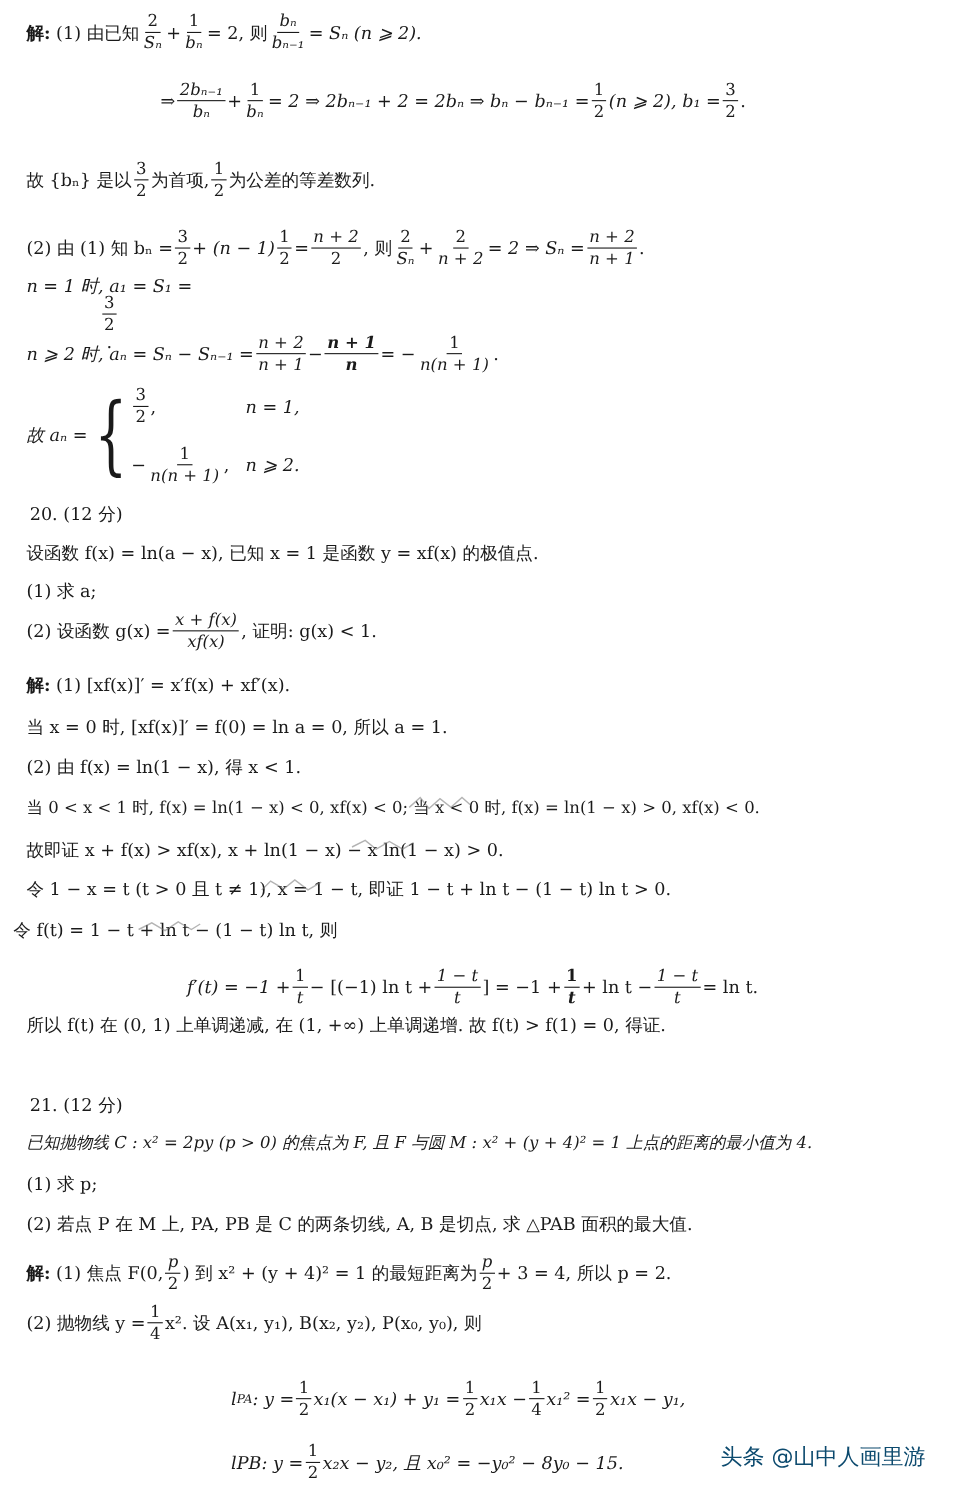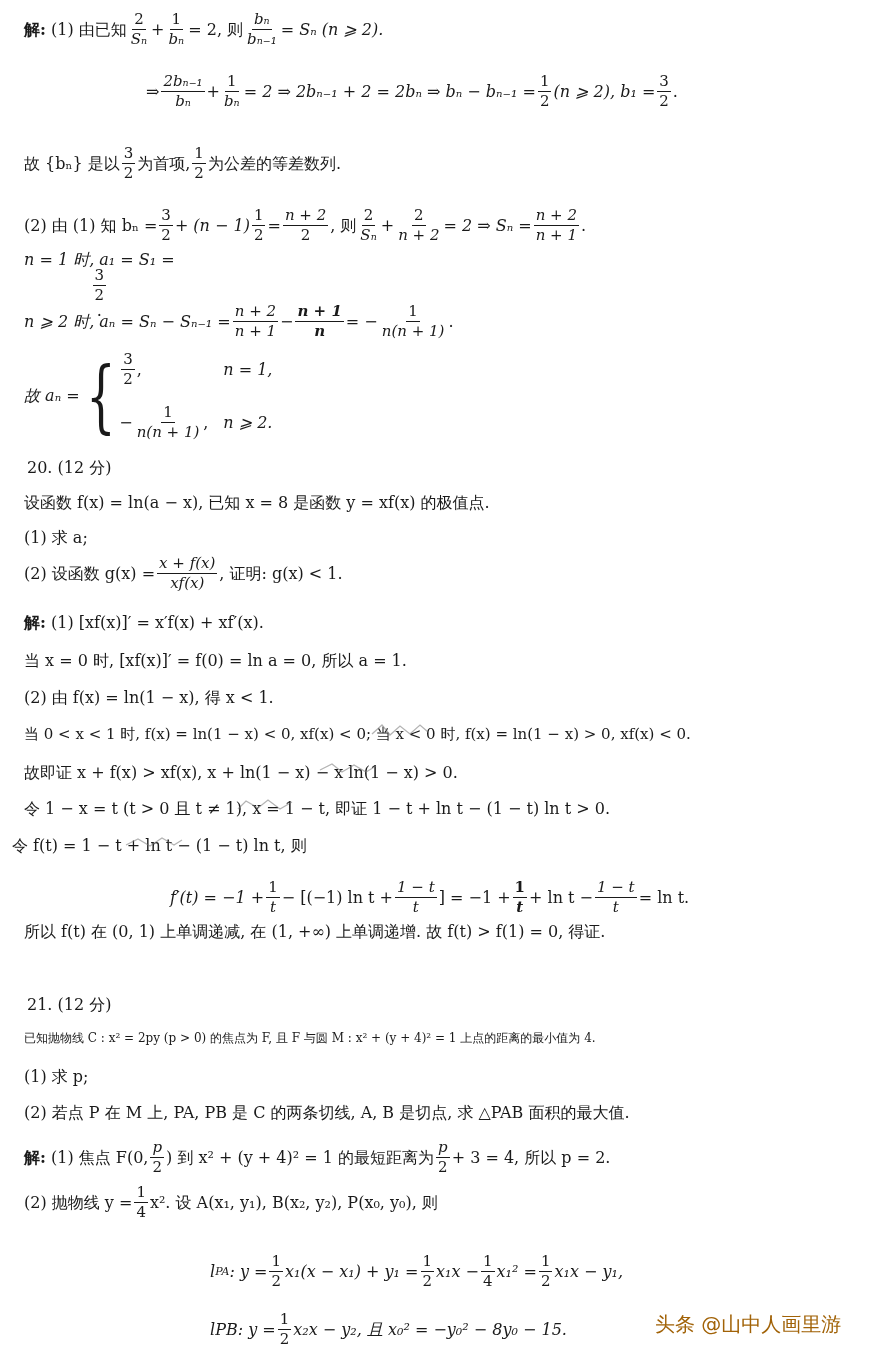--- a/index.html
+++ b/index.html
@@ -10,21 +10,21 @@
   .frac .num { border-bottom: 1px solid #1a1a1a; padding: 0 2px 2px; font-size: 15px; }
   .frac .den { padding: 2px 2px 0; font-size: 15px; }
   .bold { font-weight: bold; }
   .i { font-style: italic; }
   .seg { display: inline-block; }
   .brace { font-size: 78px; font-weight: 100; transform: scaleX(0.6); display: inline-block; margin: 0 -6px 0 -4px; line-height: 1; }
   .cases { display: inline-flex; flex-direction: column; gap: 18px; }
   .case-row { display: flex; align-items: center; }
   .case-val { width: 104px; display: flex; align-items: center; }
   .watermark { position: absolute; left: 655px; top: 1311px; font-family: "DejaVu Sans", "Liberation Sans", sans-serif;
-               font-size: 20px; color: #a16207; letter-spacing: 0px; }
+               font-size: 20px; color: #0c4a6e; letter-spacing: 0px; }
   .smear { position: absolute; width: 60px; height: 16px; opacity: 0.55; }
 </style>
 </head>
 <body>
 
 <div class="line" style="left:24px; top:12px;">
   <span class="seg bold">解:</span>&nbsp;
   <span class="seg">(1) 由已知</span>
   <span class="frac">
       <span class="num">2</span>
@@ -168,21 +168,21 @@
       </span>
       <span class="seg i">n ⩾ 2.</span>
     </span>
   </span>
 </div>
 
 <div class="line" style="left:27px; top:460px;">
   <span class="seg">20. (12 分)</span>
 </div>
 <div class="line" style="left:24px; top:495px;">
-  <span class="seg">设函数 f(x) = ln(a − x), 已知 x = 8 是函数 y = xf(x) 的极值点.</span>
+  <span class="seg">设函数 f(x) = ln(a − x), 已知 x = 1 是函数 y = xf(x) 的极值点.</span>
 </div>
 <div class="line" style="left:24px; top:530px;">
   <span class="seg">(1) 求 a;</span>
 </div>
 <div class="line" style="left:24px; top:556px;">
   <span class="seg">(2) 设函数 g(x) =</span>
   <span class="frac">
       <span class="num i">x + f(x)</span>
       <span class="den i">xf(x)</span>
     </span>
@@ -250,21 +250,21 @@
 </div>
 
 <div class="line" style="left:24px; top:924px;">
   <span class="seg">所以 f(t) 在 (0, 1) 上单调递减, 在 (1, +∞) 上单调递增. 故 f(t) &gt; f(1) = 0, 得证.</span>
 </div>
 
 <div class="line" style="left:27px; top:997px;">
   <span class="seg">21. (12 分)</span>
 </div>
 <div class="line" style="left:24px; top:1032px;">
-  <span class="seg" style="font-size:12px;">已知抛物线 C : x² = 2py (p &gt; 0) 的焦点为 F, 且 F 与圆 M : x² + (y + 4)² = 1 上点的距离的最小值为 4.</span>
+  <span class="seg" style="font-size:15px;font-style:italic;">已知抛物线 C : x² = 2py (p &gt; 0) 的焦点为 F, 且 F 与圆 M : x² + (y + 4)² = 1 上点的距离的最小值为 4.</span>
 </div>
 <div class="line" style="left:24px; top:1069px;">
   <span class="seg">(1) 求 p;</span>
 </div>
 <div class="line" style="left:24px; top:1105px;align-items:center;">
   <span class="seg">(2) 若点 P 在 M 上, PA, PB 是 C 的两条切线, A, B 是切点, 求 △PAB 面积的最大值.</span>
 </div>
 
 <div class="line" style="left:24px; top:1140px;">
   <span class="seg bold">解:</span>&nbsp;

